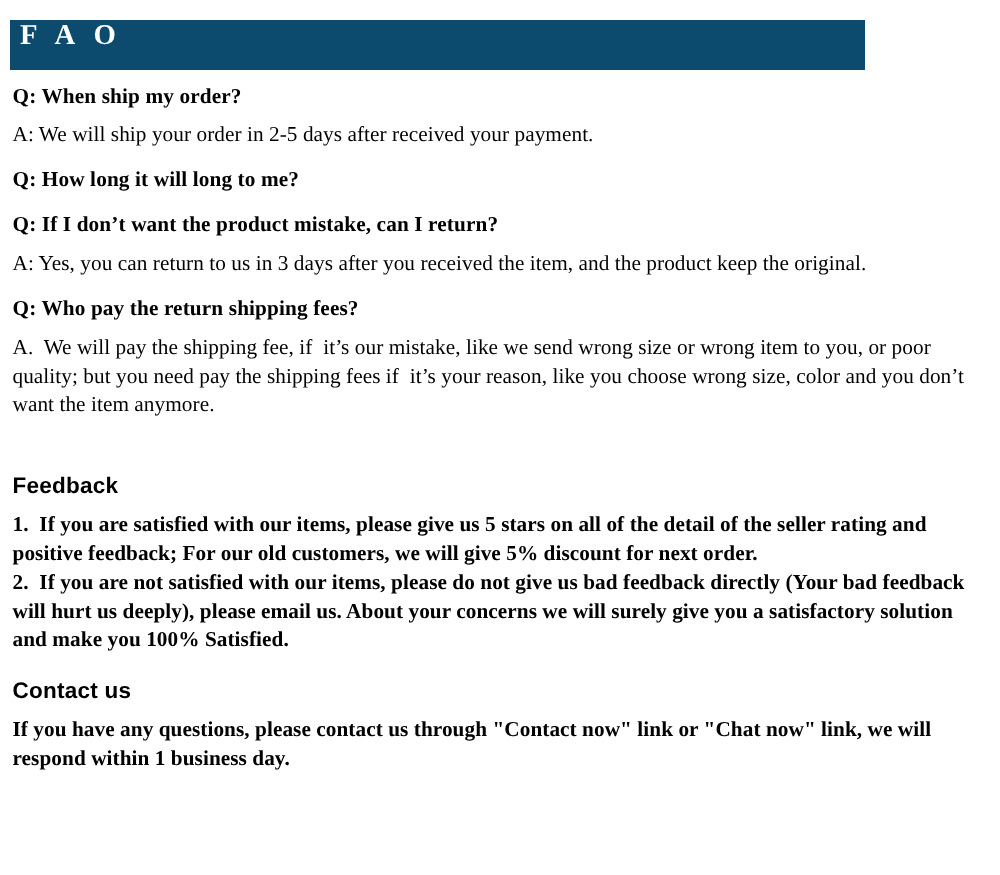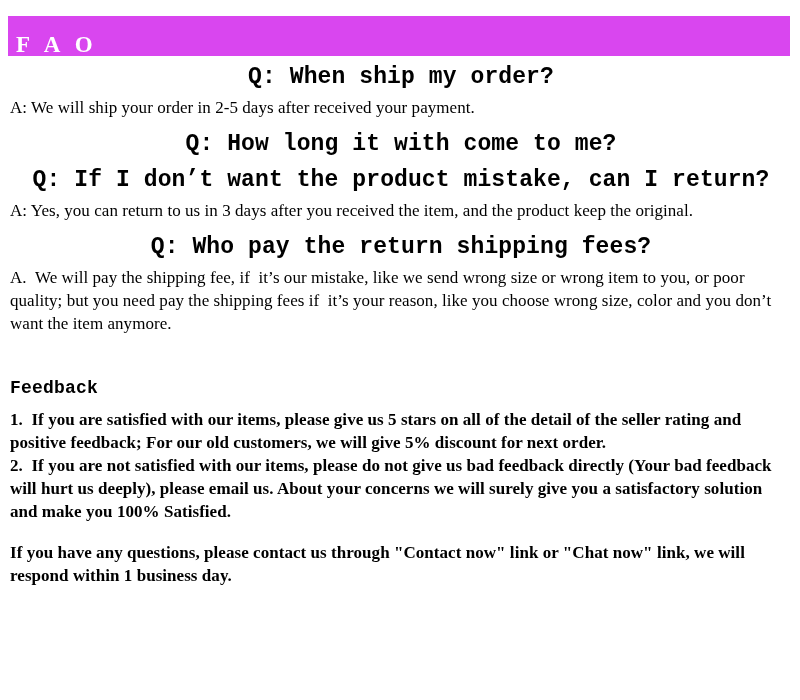--- a/index.html
+++ b/index.html
@@ -21,25 +21,25 @@
     width: 800px;
     height: 700px;
     box-sizing: border-box;
   }
 
   
   .banner {
     position: absolute;
     left: 8px;
     top: 16px;
-    width: 782px;
+    width: 684px;
     height: 40px;
-    background: #d946ef;
+    background: #0c4a6e;
     display: flex;
-    align-items: flex-end;
+    align-items: flex-start;
   }
   .banner-title {
     color: #ffffff;
     font-family: "Liberation Serif", "DejaVu Serif", serif;
     font-weight: bold;
     font-size: 23px;
     letter-spacing: 5px;
     padding-left: 8px;
     line-height: 1;
   }
@@ -50,45 +50,44 @@
     left: 10px;
     top: 66px;
     width: 782px;
   }
 
   .qa-block {
     margin: 0 0 14px 0;
   }
 
   .q-line {
-    font-family: Liberation Mono, monospace;
+    font-family: Liberation Serif, serif;
     font-weight: bold;
-    font-size: 23px;
+    font-size: 17px;
     line-height: 22px;
     margin: 0 0 8px 0;
     letter-spacing: 0.1px;
-    text-align: center;
   }
 
   .a-line {
     font-family: "Liberation Serif", "DejaVu Serif", serif;
     font-weight: normal;
     font-size: 17px;
     line-height: 23px;
     margin: 0;
     letter-spacing: 0.05px;
     white-space: pre-wrap;
   }
 
   
   .section {
     margin: 0;
   }
   .section-heading {
-    font-family: Liberation Mono, monospace;
+    font-family: Liberation Sans, sans-serif;
     font-weight: bold;
     font-size: 18px;
     line-height: 22px;
     margin: 0 0 9px 0;
     letter-spacing: 0.2px;
   }
   .section-para {
     font-family: "Liberation Serif", "DejaVu Serif", serif;
     font-weight: bold;
     font-size: 17px;
@@ -111,21 +110,21 @@
   </div>
 
   <div class="content">
 
     <div class="qa-block">
       <p class="q-line">Q: When ship my order?</p>
       <p class="a-line">A: We will ship your order in 2-5 days after received your payment.</p>
     </div>
 
     <div class="qa-block">
-      <p class="q-line">Q: How long it with come to me?</p>
+      <p class="q-line">Q: How long it will long to me?</p>
     </div>
 
     <div class="qa-block">
     </div>
 
     <div class="qa-block">
       <p class="q-line">Q: If  I don’t want the product mistake, can I return?</p>
       <p class="a-line">A: Yes, you can return to us in 3 days after you received the item, and the product keep the original.</p>
     </div>
 
@@ -138,17 +137,18 @@
 
     <div class="section">
       <p class="section-heading">Feedback</p>
       <p class="section-para">1.  If you are satisfied with our items, please give us 5 stars on all of the detail of the seller rating and positive feedback; For our old customers, we will give 5% discount for next order.</p>
       <p class="section-para">2.  If you are not satisfied with our items, please do not give us bad feedback directly (Your bad feedback will hurt us deeply), please email us. About your concerns we will surely give you a satisfactory solution and make you 100% Satisfied.</p>
     </div>
 
     <div class="spacer-contact"></div>
 
     <div class="section">
+      <p class="section-heading">Contact us</p>
       <p class="section-para">If you have any questions, please contact us through "Contact now" link or "Chat now" link, we will respond within 1 business day.</p>
     </div>
 
   </div>
 </div>
 
 </body></html>

